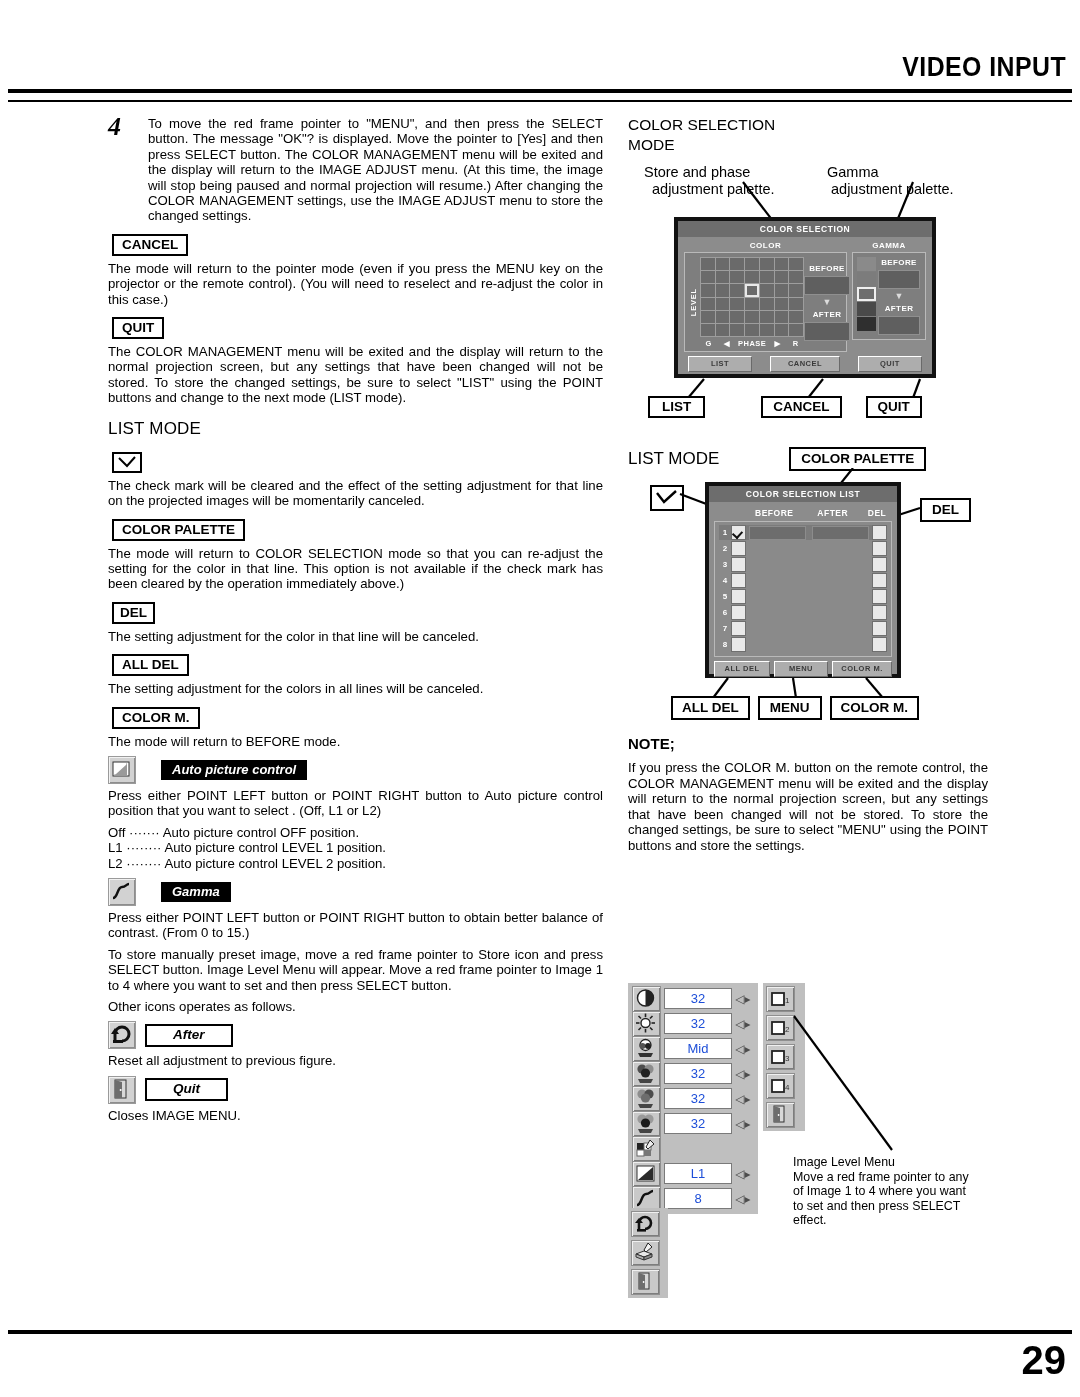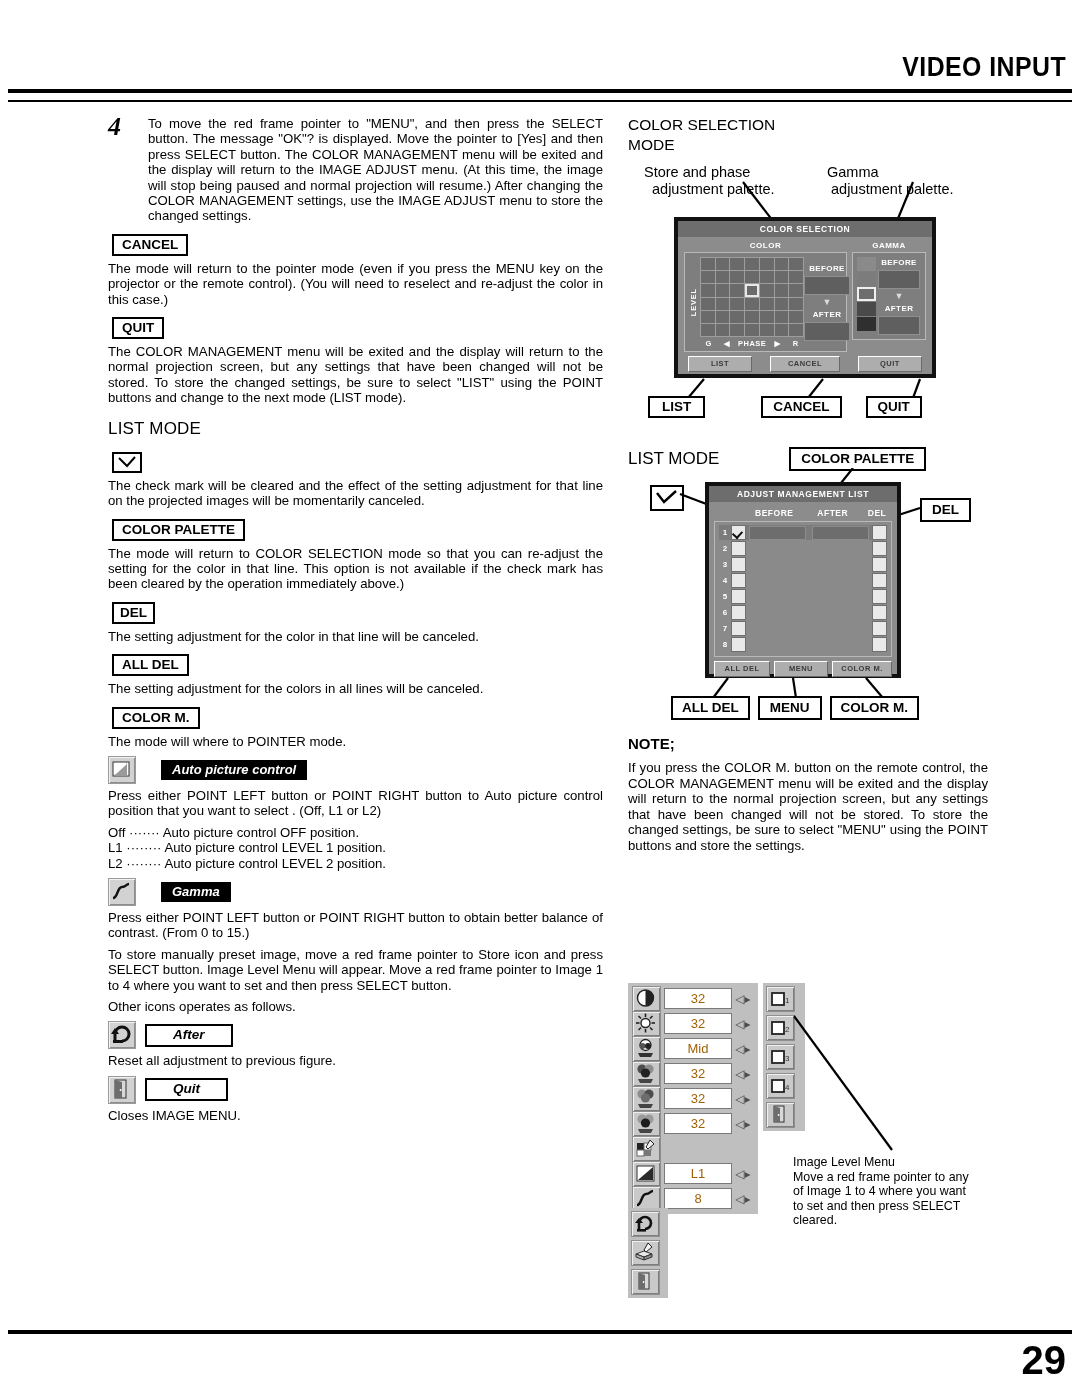--- a/index.html
+++ b/index.html
@@ -145,21 +145,21 @@
   .im-row{display:flex;align-items:center;height:25px;}
   .im-icon{
     width:27px;height:24px;background:#c9c9c9;
     border:1px solid #8f8f8f;
     box-shadow:inset 1px 1px 0 #f0f0f0, inset -1px -1px 0 #7d7d7d;
     position:relative;flex:0 0 27px;margin-right:3px;
   }
   .im-val{
     flex:1;background:#fff;border:1px solid #7a7a7a;
     text-align:center;font-size:13px;line-height:19px;height:19px;
-    color:#a16207;
+    color:#1d4ed8;
   }
   .im-arrows{width:22px;flex:0 0 22px;text-align:center;color:#4d4d4d;font-size:12px;}
   .imgcol{position:absolute;background:#bfbfbf;padding:3px;}
 
   .small-cap{font-size:12.4px;line-height:14.6px;}
   svg{display:block;}
 </style>
 </head>
 <body>
 
@@ -196,21 +196,21 @@
     <div class="boxlbl">COLOR PALETTE</div>
     <p class="just">The mode will return to COLOR SELECTION mode so that you can re-adjust the setting for the color in that line. This option is not available if the check mark has been cleared by the operation immediately above.)</p>
 
     <div class="boxlbl tight">DEL</div>
     <p class="nojust">The setting adjustment for the color in that line will be canceled.</p>
 
     <div class="boxlbl">ALL DEL</div>
     <p class="nojust">The setting adjustment for the colors in all lines will be canceled.</p>
 
     <div class="boxlbl">COLOR M.</div>
-    <p class="nojust">The mode will where to POINTER mode.</p>
+    <p class="nojust">The mode will return to BEFORE mode.</p>
 
     
     <div class="iconrow">
       <div class="icon-sq">
         <svg width="24" height="24" viewBox="0 0 24 24">
             <rect x="4" y="5" width="16" height="14" fill="#fff" stroke="#333"></rect>
             <polygon points="5,18 18,6 18,18" fill="#9a9a9a"></polygon>
             <polyline points="6,17 17,7" stroke="#fff" stroke-width="1.4" fill="none"></polyline>
           </svg>
       </div>
@@ -413,21 +413,21 @@
 
   <div class="boxlbl" style="position:absolute;left:920px;top:498px;margin:0;padding:2px 10px 3px 10px;">DEL</div>
 
   <svg style="position:absolute;left:628px;top:468px;width:392px;height:70px">
     <line x1="52" y1="26" x2="118" y2="51" stroke="#000" stroke-width="2.2"></line>
     <line x1="225" y1="0" x2="185" y2="50" stroke="#000" stroke-width="2.2"></line>
     <line x1="292" y1="40" x2="255" y2="52" stroke="#000" stroke-width="2.2"></line>
   </svg>
 
   <div class="osd" style="position:absolute;left:705px;top:482px;width:196px;height:196px">
-    <div class="osd-title">ADJUST MANAGEMENT LIST</div>
+    <div class="osd-title">COLOR SELECTION LIST</div>
     <div style="padding:3px 5px 5px 5px;">
       <div class="cml-head">
         <div style="width:14px"></div>
         <div style="width:17px"></div>
         <div style="flex:1;text-align:center">BEFORE</div>
         <div style="flex:1;text-align:center">AFTER</div>
         <div style="width:30px;text-align:center">DEL</div>
       </div>
       <div class="cml-area">
         <div class="cml-row first">
@@ -678,19 +678,19 @@
 
   <svg style="position:absolute;left:790px;top:1010px;width:160px;height:145px">
     <line x1="4" y1="6" x2="102" y2="140" stroke="#000" stroke-width="2.2"></line>
   </svg>
 
   <div style="position:absolute;left:793px;top:1155px;width:220px;">
     <div class="small-cap">Image Level Menu</div>
     <div class="small-cap">Move a red frame pointer to any</div>
     <div class="small-cap">of Image 1 to 4 where you want</div>
     <div class="small-cap">to set  and then press SELECT</div>
-    <div class="small-cap">cleared.</div>
+    <div class="small-cap">effect.</div>
   </div>
 
   <div class="footer-rule"></div>
   <div class="page-number">29</div>
 
 </div>
 
 </body></html>

